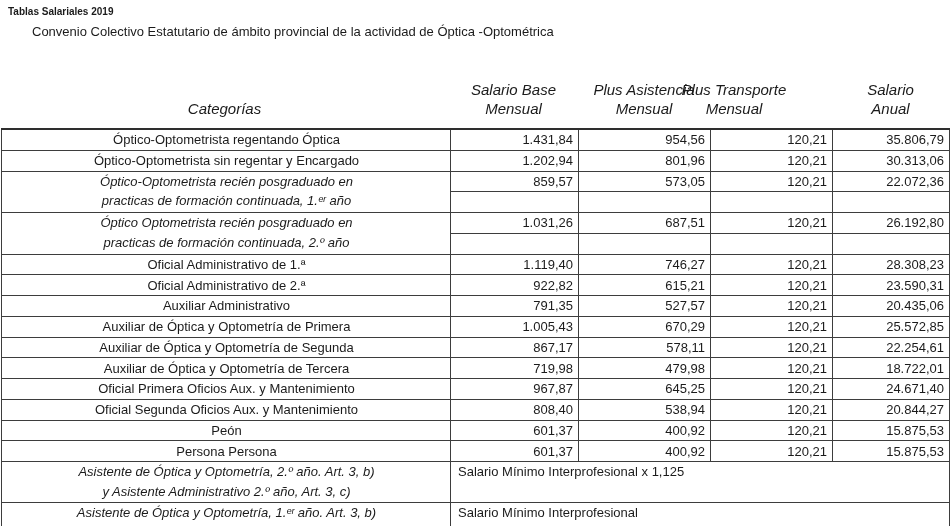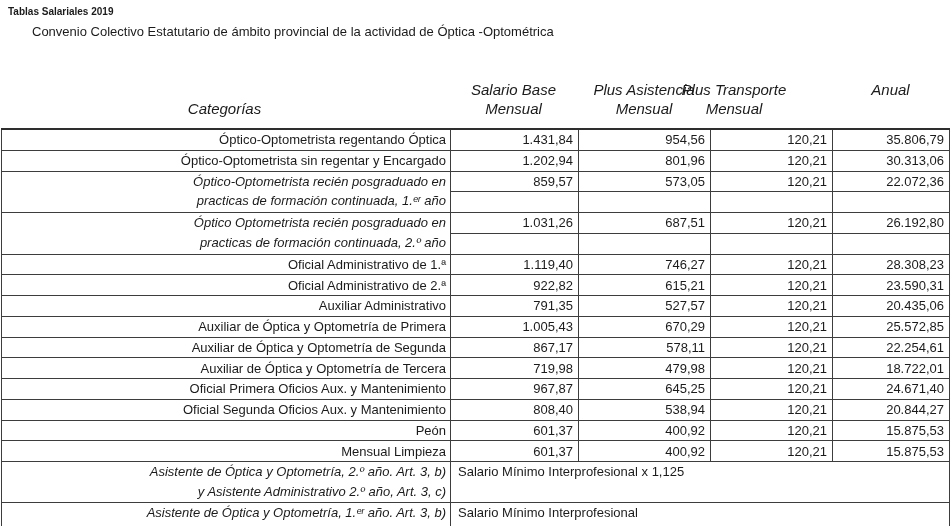--- a/index.html
+++ b/index.html
@@ -42,21 +42,21 @@
     border-top: 2px solid #2e2e2e;
   }
   tr { height: 19.75px; }
   td {
     border: 1px solid #3d3d3d;
     font-size: 13px;
     padding: 0; height: 19.75px;
     overflow: hidden; white-space: nowrap;
     vertical-align: middle;
   }
-  td.cat { text-align: right; padding: 0 4px 0 5px; margin-left: 23px; }
+  td.cat { text-align: center; padding: 0 4px 0 5px; margin-left: 23px; }
   td.cat2 { vertical-align: top; font-style: italic; }
   .catline { line-height: 19.75px; height: 19.75px; }
   td.num { text-align: right; padding: 0 5px 0 2px; }
   td.merged {
     vertical-align: top; text-align: left;
     padding: 0 4px 0 7px; line-height: 19.75px; margin-left: 36px;
   }
 </style>
 </head>
 <body>
@@ -73,20 +73,21 @@
   </div>
   <div class="colhead" id="h-asist">
     <span class="hl">Plus Asistencia</span>
     <span class="hl">Mensual</span>
   </div>
   <div class="colhead" id="h-trans">
     <span class="hl">Plus Transporte</span>
     <span class="hl">Mensual</span>
   </div>
   <div class="colhead" id="h-anual">
+    <span class="hl">Salario</span>
     <span class="hl">Anual</span>
   </div>
 
   <table class="salary">
     <colgroup>
       <col style="width:449px">
         <col style="width:128px">
         <col style="width:132px">
         <col style="width:122px">
         <col style="width:117px">
@@ -195,21 +196,21 @@
         <td class="num">20.844,27</td>
       </tr>
       <tr>
         <td class="cat">Peón</td>
         <td class="num">601,37</td>
         <td class="num">400,92</td>
         <td class="num">120,21</td>
         <td class="num">15.875,53</td>
       </tr>
       <tr>
-        <td class="cat">Mensual Limpieza</td>
+        <td class="cat">Persona Persona</td>
         <td class="num">601,37</td>
         <td class="num">400,92</td>
         <td class="num">120,21</td>
         <td class="num">15.875,53</td>
       </tr>
       <tr>
         <td class="cat cat2" rowspan="2">
           <div class="catline">Asistente de Óptica y Optometría, 2.º año. Art. 3, b)</div>
           <div class="catline">y Asistente Administrativo 2.º año, Art. 3, c)</div>
         </td>

